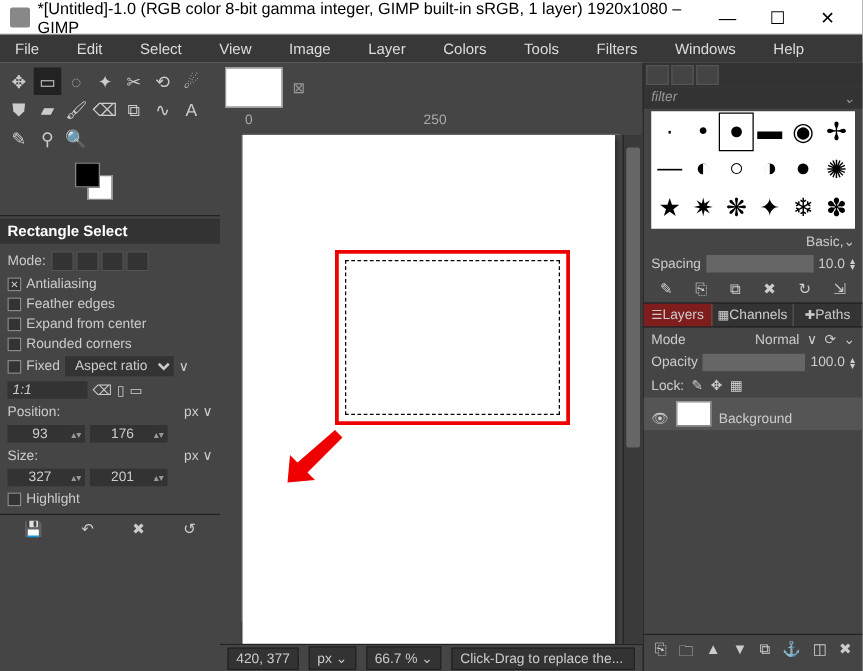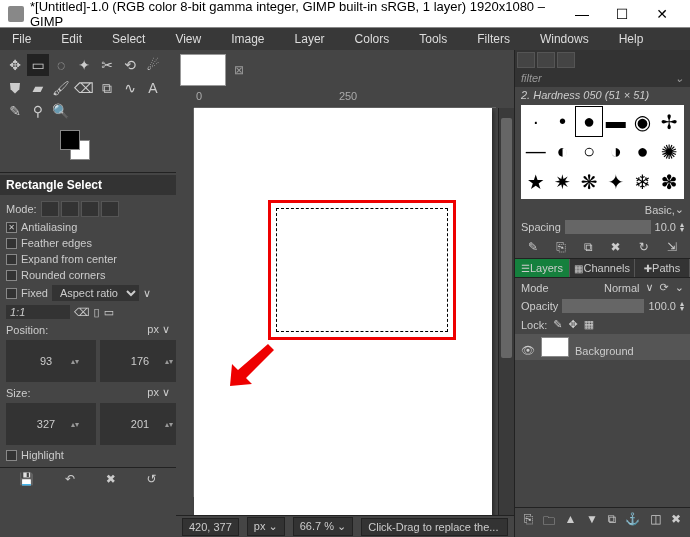--- a/index.html
+++ b/index.html
@@ -19,21 +19,21 @@
 .fgbg .fg{width:20px;height:20px;background:#000;border:1px solid #888;position:absolute;top:0;left:0}
 .fgbg .bg{width:20px;height:20px;background:#fff;border:1px solid #888;position:absolute;top:10px;left:10px}
 .divider{height:1px;background:#222;margin:2px 0}
 .panel-header{background:#333;color:#fff;padding:3px 6px;font-weight:bold;font-size:12px}
 .options{padding:4px 6px;color:#ccc}
 .option-row{display:flex;align-items:center;gap:4px;padding:2px 0;font-size:11px}
 .option-row .check{width:11px;height:11px;border:1px solid #888;background:#333;display:inline-flex;align-items:center;justify-content:center;font-size:8px}
 .mode-icons{display:flex;gap:2px}
 .mode-icons span{width:18px;height:16px;background:#333;border:1px solid #555;display:inline-block}
 .dropdown{background:#333;border:none;color:#ccc;padding:1px 4px;font-size:11px}
-.spinbox{display:flex;align-items:center;background:#333;padding:15px}
+.spinbox{display:flex;align-items:center;background:#333;padding:1px}
 .spinbox input{width:50px;background:#333;border:none;color:#ccc;text-align:center;font-size:11px}
 .spinbox .caret{width:10px;color:#999;font-size:8px;display:flex;flex-direction:column;line-height:5px}
 .center-area{flex:1;display:flex;flex-direction:column;background:#454545}
 .doc-tabs{height:40px;display:flex;align-items:center;gap:4px;padding:4px}
 .doc-tab{width:46px;height:32px;background:#fff;border:1px solid #999}
 .doc-close{color:#999;cursor:pointer;font-size:12px;margin-left:4px}
 .canvas-area{flex:1;position:relative;background:#454545;overflow:hidden}
 .hruler{position:absolute;top:0;left:18px;right:18px;height:18px;background:#454545;border-bottom:1px solid #666;display:flex;justify-content:space-between;color:#aaa;font-size:9px;padding:0 2px;align-items:flex-start}
 .vruler{position:absolute;top:18px;left:0;width:18px;bottom:18px;background:#454545;border-right:1px solid #666}
 .canvas{position:absolute;top:18px;left:18px;right:18px;bottom:0;background:#454545}
@@ -50,21 +50,21 @@
 .filter-row{background:#333;color:#999;padding:2px 6px;display:flex;justify-content:space-between;font-style:italic;font-size:11px}
 .brush-label{color:#ccc;padding:2px 6px;font-size:11px;font-style:italic}
 .brush-grid{background:#fff;height:94px;margin:2px 6px;display:grid;grid-template-columns:repeat(6,1fr);grid-template-rows:repeat(3,1fr);gap:1px;padding:2px}
 .brush-cell{display:flex;align-items:center;justify-content:center;font-size:20px;position:relative}
 .brush-cell.sel{outline:1px solid #000}
 .label-row{display:flex;justify-content:flex-end;align-items:center;color:#ccc;padding:2px 6px;font-size:11px}
 .icon-row{display:flex;gap:8px;padding:4px 8px;color:#ccc;justify-content:space-around}
 .icon-row span{cursor:pointer;font-size:12px}
 .layer-tabs{display:flex;background:#333;border-top:1px solid #222;border-bottom:1px solid #222}
 .layer-tab{flex:1;padding:3px 4px;color:#ccc;text-align:center;cursor:pointer;font-size:10px;border-right:1px solid #555}
-.layer-tab.active{background:#15803d}
+.layer-tab.active{background:#7f1d1d}
 .layer-row{display:flex;align-items:flex-end;gap:6px;padding:3px 6px;color:#ccc;font-size:11px}
 .layer-thumb{width:28px;height:20px;background:#fff;border:1px solid #888}
 .slider-row{display:flex;align-items:center;padding:2px 6px;color:#ccc;gap:4px;font-size:11px}
 .slider-bar{flex:1;height:14px;background:#666;position:relative}
 .bottom-icons{display:flex;justify-content:space-around;padding:4px;color:#ccc;border-top:1px solid #222;margin-top:auto}
 .bottom-icons span{cursor:pointer;font-size:12px}
 .vscroll{position:absolute;right:0;top:18px;bottom:0;width:16px;background:#3a3a3a;border-left:1px solid #222}
 .vhandle{position:absolute;left:2px;right:2px;top:10px;height:240px;background:#666;border-radius:2px}
 </style>
 </head>
@@ -237,21 +237,20 @@
   <div class="right-panel">
     <div class="rp-tabs">
       <span class="rp-tab"></span>
       <span class="rp-tab"></span>
       <span class="rp-tab"></span>
     </div>
     <div class="filter-row">
         <span>filter</span>
         <span>⌄</span>
       </div>
-    <div class="brush-label">2. Hardness 050 (51 × 51)</div>
     <div class="brush-grid">
       <div class="brush-cell">·</div>
       <div class="brush-cell">•</div>
       <div class="brush-cell sel">●</div>
       <div class="brush-cell">▬</div>
       <div class="brush-cell">◉</div>
       <div class="brush-cell">✢</div>
       <div class="brush-cell">—</div>
       <div class="brush-cell">◐</div>
       <div class="brush-cell">○</div>

